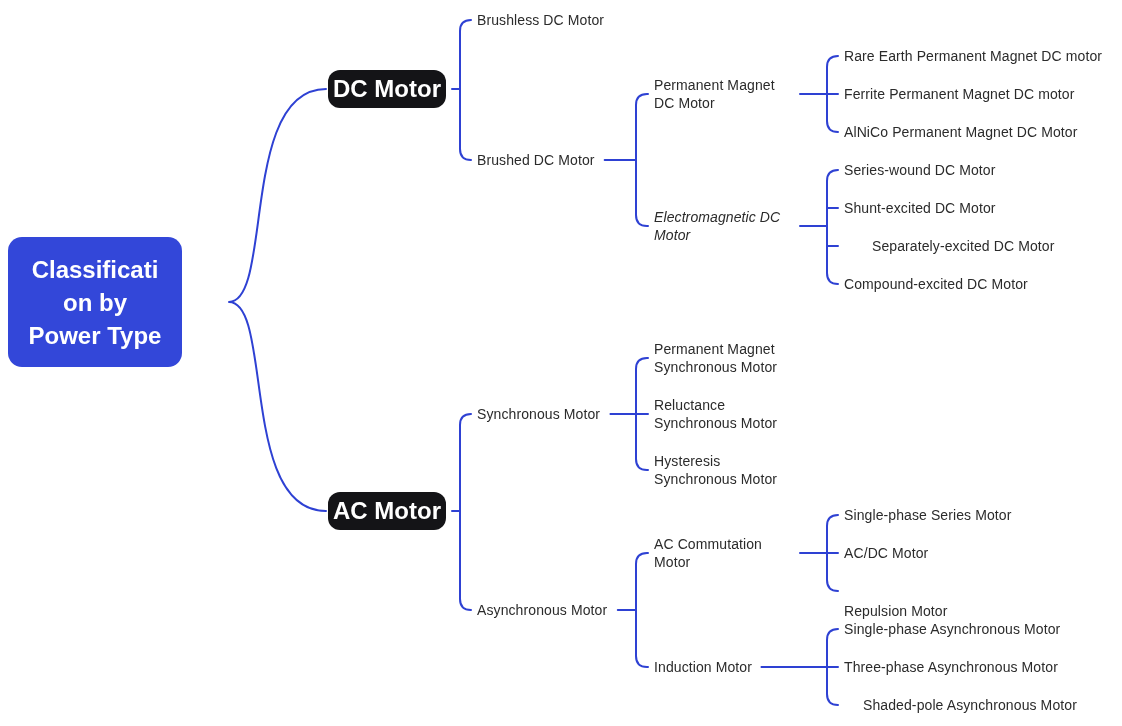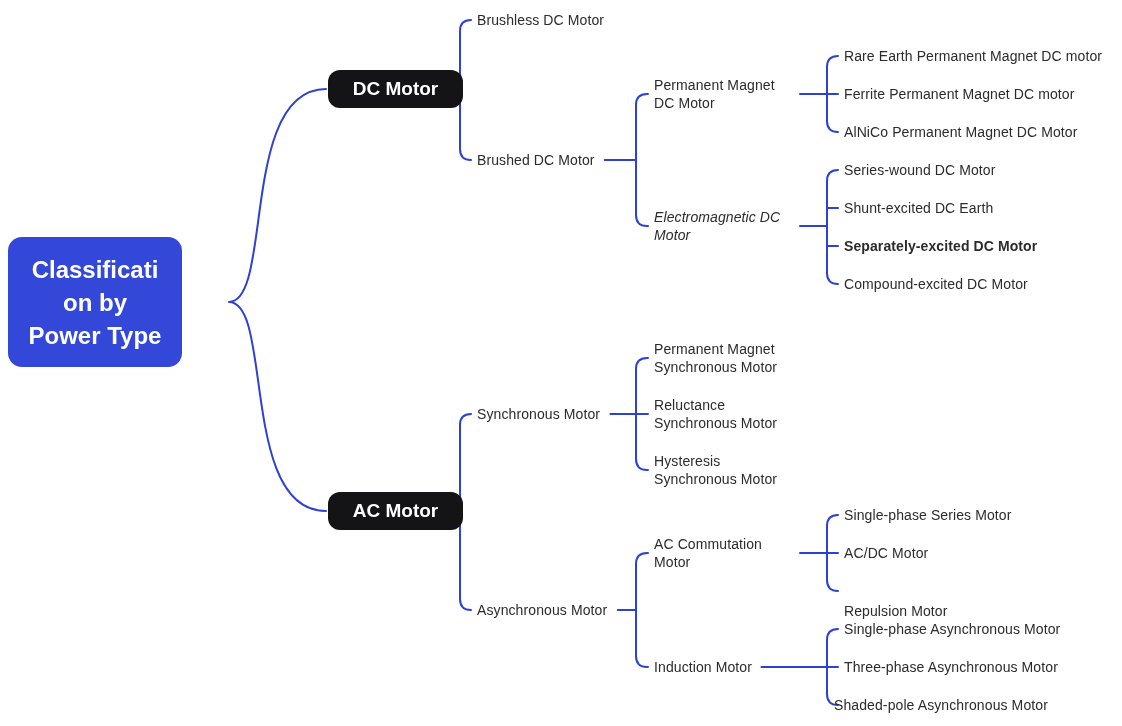--- a/index.html
+++ b/index.html
@@ -17,24 +17,24 @@
   #wire-path{fill:none; stroke:var(--line); stroke-width:2; stroke-linecap:round;}
 
   .node-root{
     position:absolute; left:8px; top:237px; width:174px; height:130px;
     background:var(--root-bg); border-radius:14px;
     display:flex; align-items:center; justify-content:center;
     color:var(--node-text); font-weight:bold; font-size:24px; line-height:33px;
     text-align:center; white-space:pre-line; cursor:pointer;
   }
   .node-pill{
-    position:absolute; width:135px; height:38px;
+    position:absolute; width:118px; height:38px;
     background:var(--branch-bg); border-radius:12px;
     display:flex; align-items:center; justify-content:center;
-    color:var(--node-text); font-weight:bold; font-size:19px; cursor:pointer;
+    color:var(--node-text); font-weight:bold; font-size:24px; cursor:pointer;
   }
   .label{
     position:absolute; transform:translateY(-50%);
     color:var(--label); font-size:14px; line-height:18px; letter-spacing:0.1px;
     white-space:nowrap; cursor:pointer;
   }
   .label.wrap{ white-space:normal; max-width:140px; }
 </style>
 </head>
 <body>
@@ -61,23 +61,23 @@
   <div id="n-pmsync" class="label wrap" style="left:654px; top:358px;">Permanent Magnet Synchronous Motor</div>
   <div id="n-relsync" class="label wrap" style="left:654px; top:414px;">Reluctance Synchronous Motor</div>
   <div id="n-hyssync" class="label wrap" style="left:654px; top:470px;">Hysteresis Synchronous Motor</div>
   <div id="n-accomm" class="label wrap" style="left:654px; top:553px;">AC Commutation Motor</div>
   <div id="n-induction" class="label" style="left:654px; top:667px;">Induction Motor</div>
 
   <div id="n-rare" class="label" style="left:844px; top:56px;">Rare Earth Permanent Magnet DC motor</div>
   <div id="n-ferrite" class="label" style="left:844px; top:94px;">Ferrite Permanent Magnet DC motor</div>
   <div id="n-alnico" class="label" style="left:844px; top:132px;">AlNiCo Permanent Magnet DC Motor</div>
   <div id="n-series" class="label" style="left:844px; top:170px;">Series-wound DC Motor</div>
-  <div id="n-shunt" class="label" style="left:844px; top:208px;">Shunt-excited DC Earth</div>
-  <div id="n-sep" class="label" style="left:844px; top:246px;font-weight:bold;">Separately-excited DC Motor</div>
+  <div id="n-shunt" class="label" style="left:844px; top:208px;">Shunt-excited DC Motor</div>
+  <div id="n-sep" class="label" style="left:872px; top:246px;">Separately-excited DC Motor</div>
   <div id="n-comp" class="label" style="left:844px; top:284px;">Compound-excited DC Motor</div>
 
   <div id="n-spseries" class="label" style="left:844px; top:515px;">Single-phase Series Motor</div>
   <div id="n-acdc" class="label" style="left:844px; top:553px;">AC/DC Motor</div>
   <div id="n-repulsion" class="label" style="left:844px; top:611px;">Repulsion Motor</div>
   <div id="n-spasync" class="label" style="left:844px; top:629px;">Single-phase Asynchronous Motor</div>
   <div id="n-tpasync" class="label" style="left:844px; top:667px;">Three-phase Asynchronous Motor</div>
-  <div id="n-shaded" class="label" style="left:834px; top:705px;text-align:right;">Shaded-pole Asynchronous Motor</div>
+  <div id="n-shaded" class="label" style="left:863px; top:705px;text-align:right;">Shaded-pole Asynchronous Motor</div>
 </div>
 
 </body></html>

